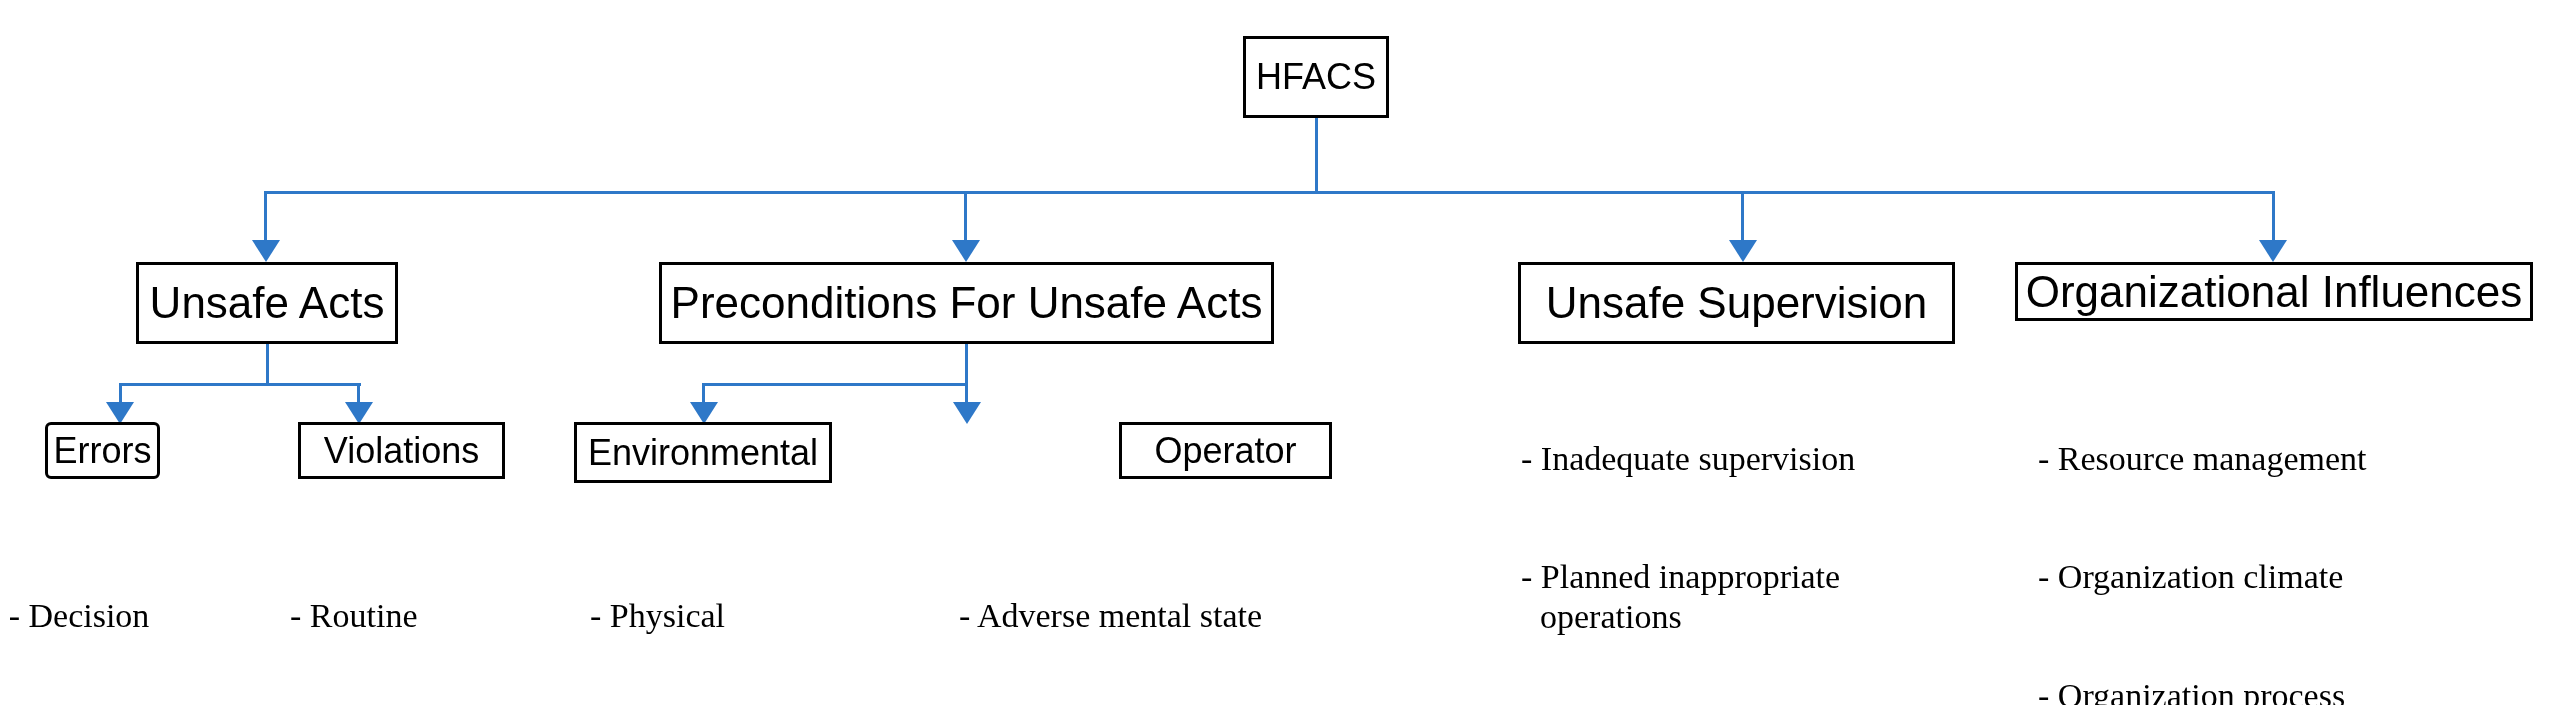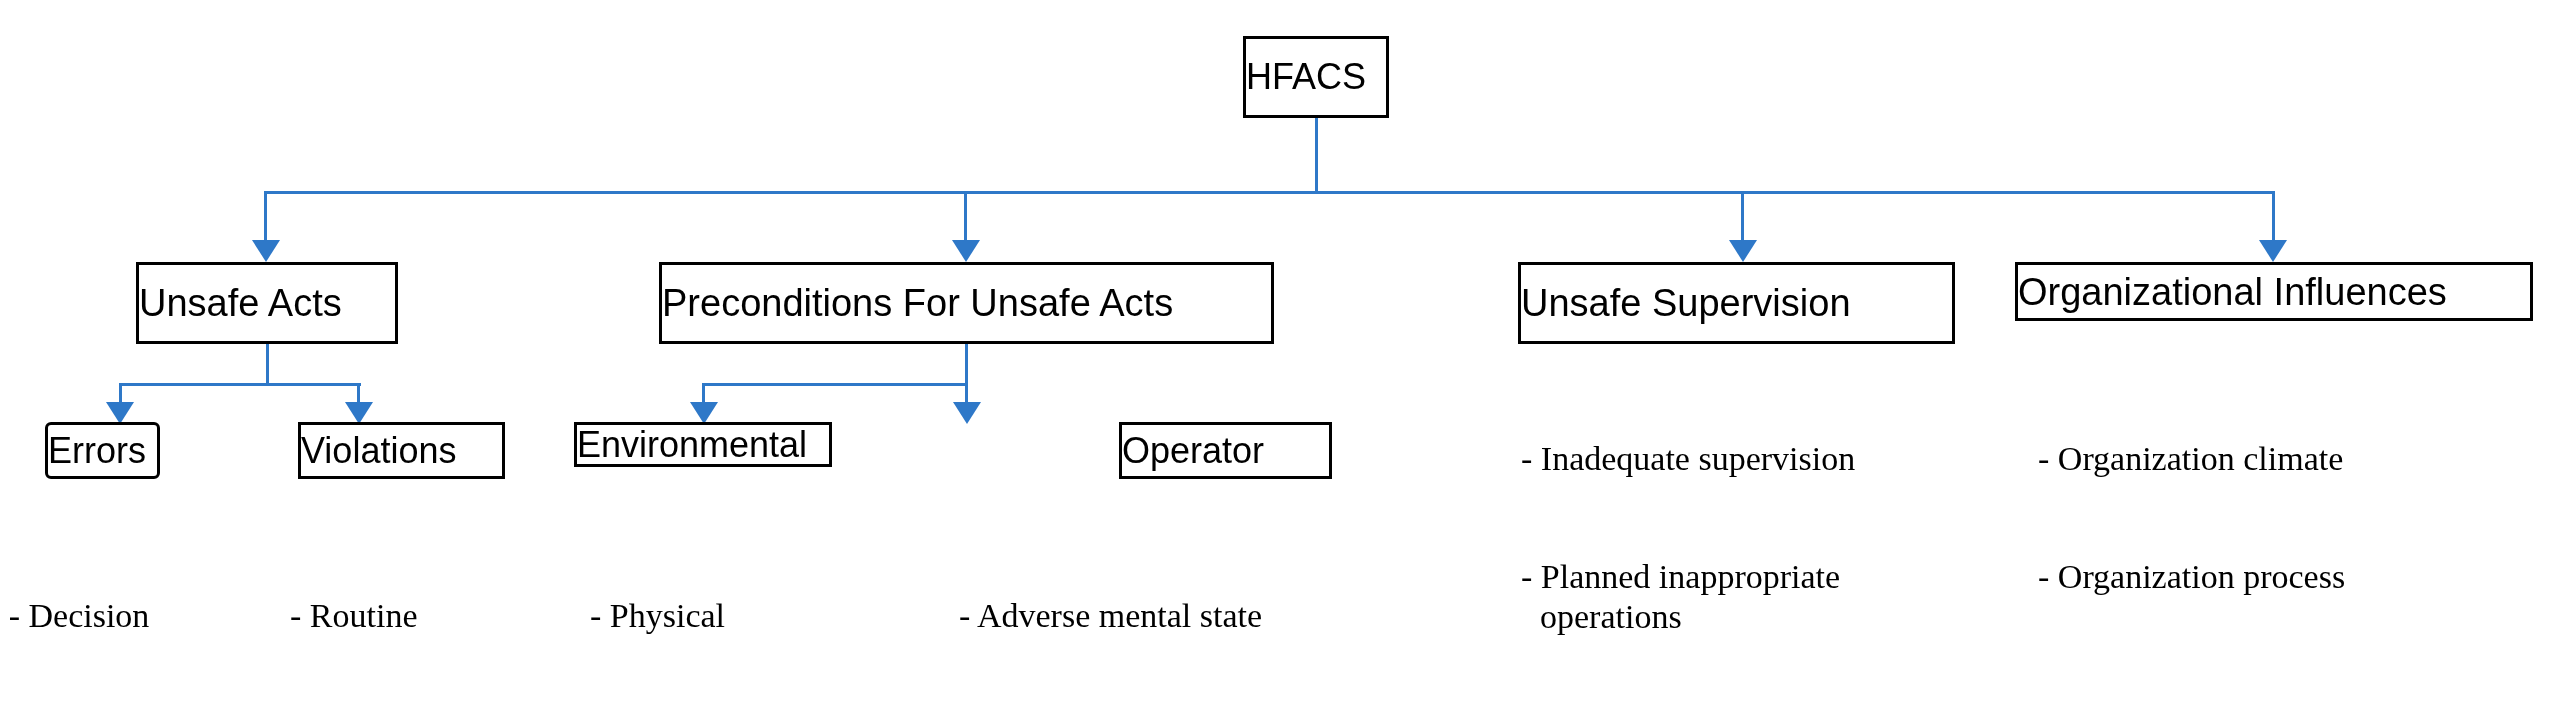--- a/index.html
+++ b/index.html
@@ -16,27 +16,28 @@
     font-family: "Liberation Sans", sans-serif;
   }
   
   .node-box {
     position: absolute;
     box-sizing: border-box;
     border: 3.6px solid #000000;
     background: #ffffff;
     display: flex;
     align-items: center;
+    justify-content: center;
     font-family: "Liberation Sans", sans-serif;
     color: #000000;
     line-height: 1;
     white-space: nowrap;
   }
   .node-box.lvl1 { font-size: 36px; }
-  .node-box.lvl2 { font-size: 38px; }
+  .node-box.lvl2 { font-size: 44px; }
   .node-box.lvl3 { font-size: 36px; }
 
   
   .conn-v {
     position: absolute;
     width: 2.9px;
     background: #2E78C8;
   }
   .conn-h {
     position: absolute;
@@ -126,21 +127,21 @@
 
   <div class="conn-v" style="left:965px; top:344px; height:41px;"></div>
   <div class="conn-h" style="left:702px; top:383px; width:266px;"></div>
 
   <div class="conn-v" style="left:702px; top:383px; height:23px;"></div>
   <div class="arrow-head" style="left:690px; top:402px;"></div>
 
   <div class="conn-v" style="left:965px; top:383px; height:23px;"></div>
   <div class="arrow-head" style="left:953px; top:402px;"></div>
 
-  <div class="node-box lvl3" style="left:574px; top:422px; width:258px; height:45px;">
+  <div class="node-box lvl3" style="left:574px; top:422px; width:258px; height:61px;">
     <span>Environmental</span>
   </div>
 
   <div class="node-box lvl3" style="left:1084px; top:422px; width:213px; height:57px;margin-left:35px;">
     <span>Operator</span>
   </div>
 
   <div class="bullet-list" style="left:8.7px; top:517px; width:255px;">
     <span class="bullet-item">- Decision</span>
     
@@ -164,18 +165,19 @@
   </div>
 
   <div class="bullet-list" style="left:1521px; top:360px; width:455px;">
     <span class="bullet-item">- Inadequate supervision</span>
     <span class="bullet-item">- Planned inappropriate operations</span>
     
     
   </div>
 
   <div class="bullet-list" style="left:2038px; top:360px; width:510px;">
+    <span class="bullet-item">- Resource management</span>
     <span class="bullet-item">- Organization climate</span>
     <span class="bullet-item">- Organization process</span>
   </div>
 
 </div>
 
 
 </body></html>

